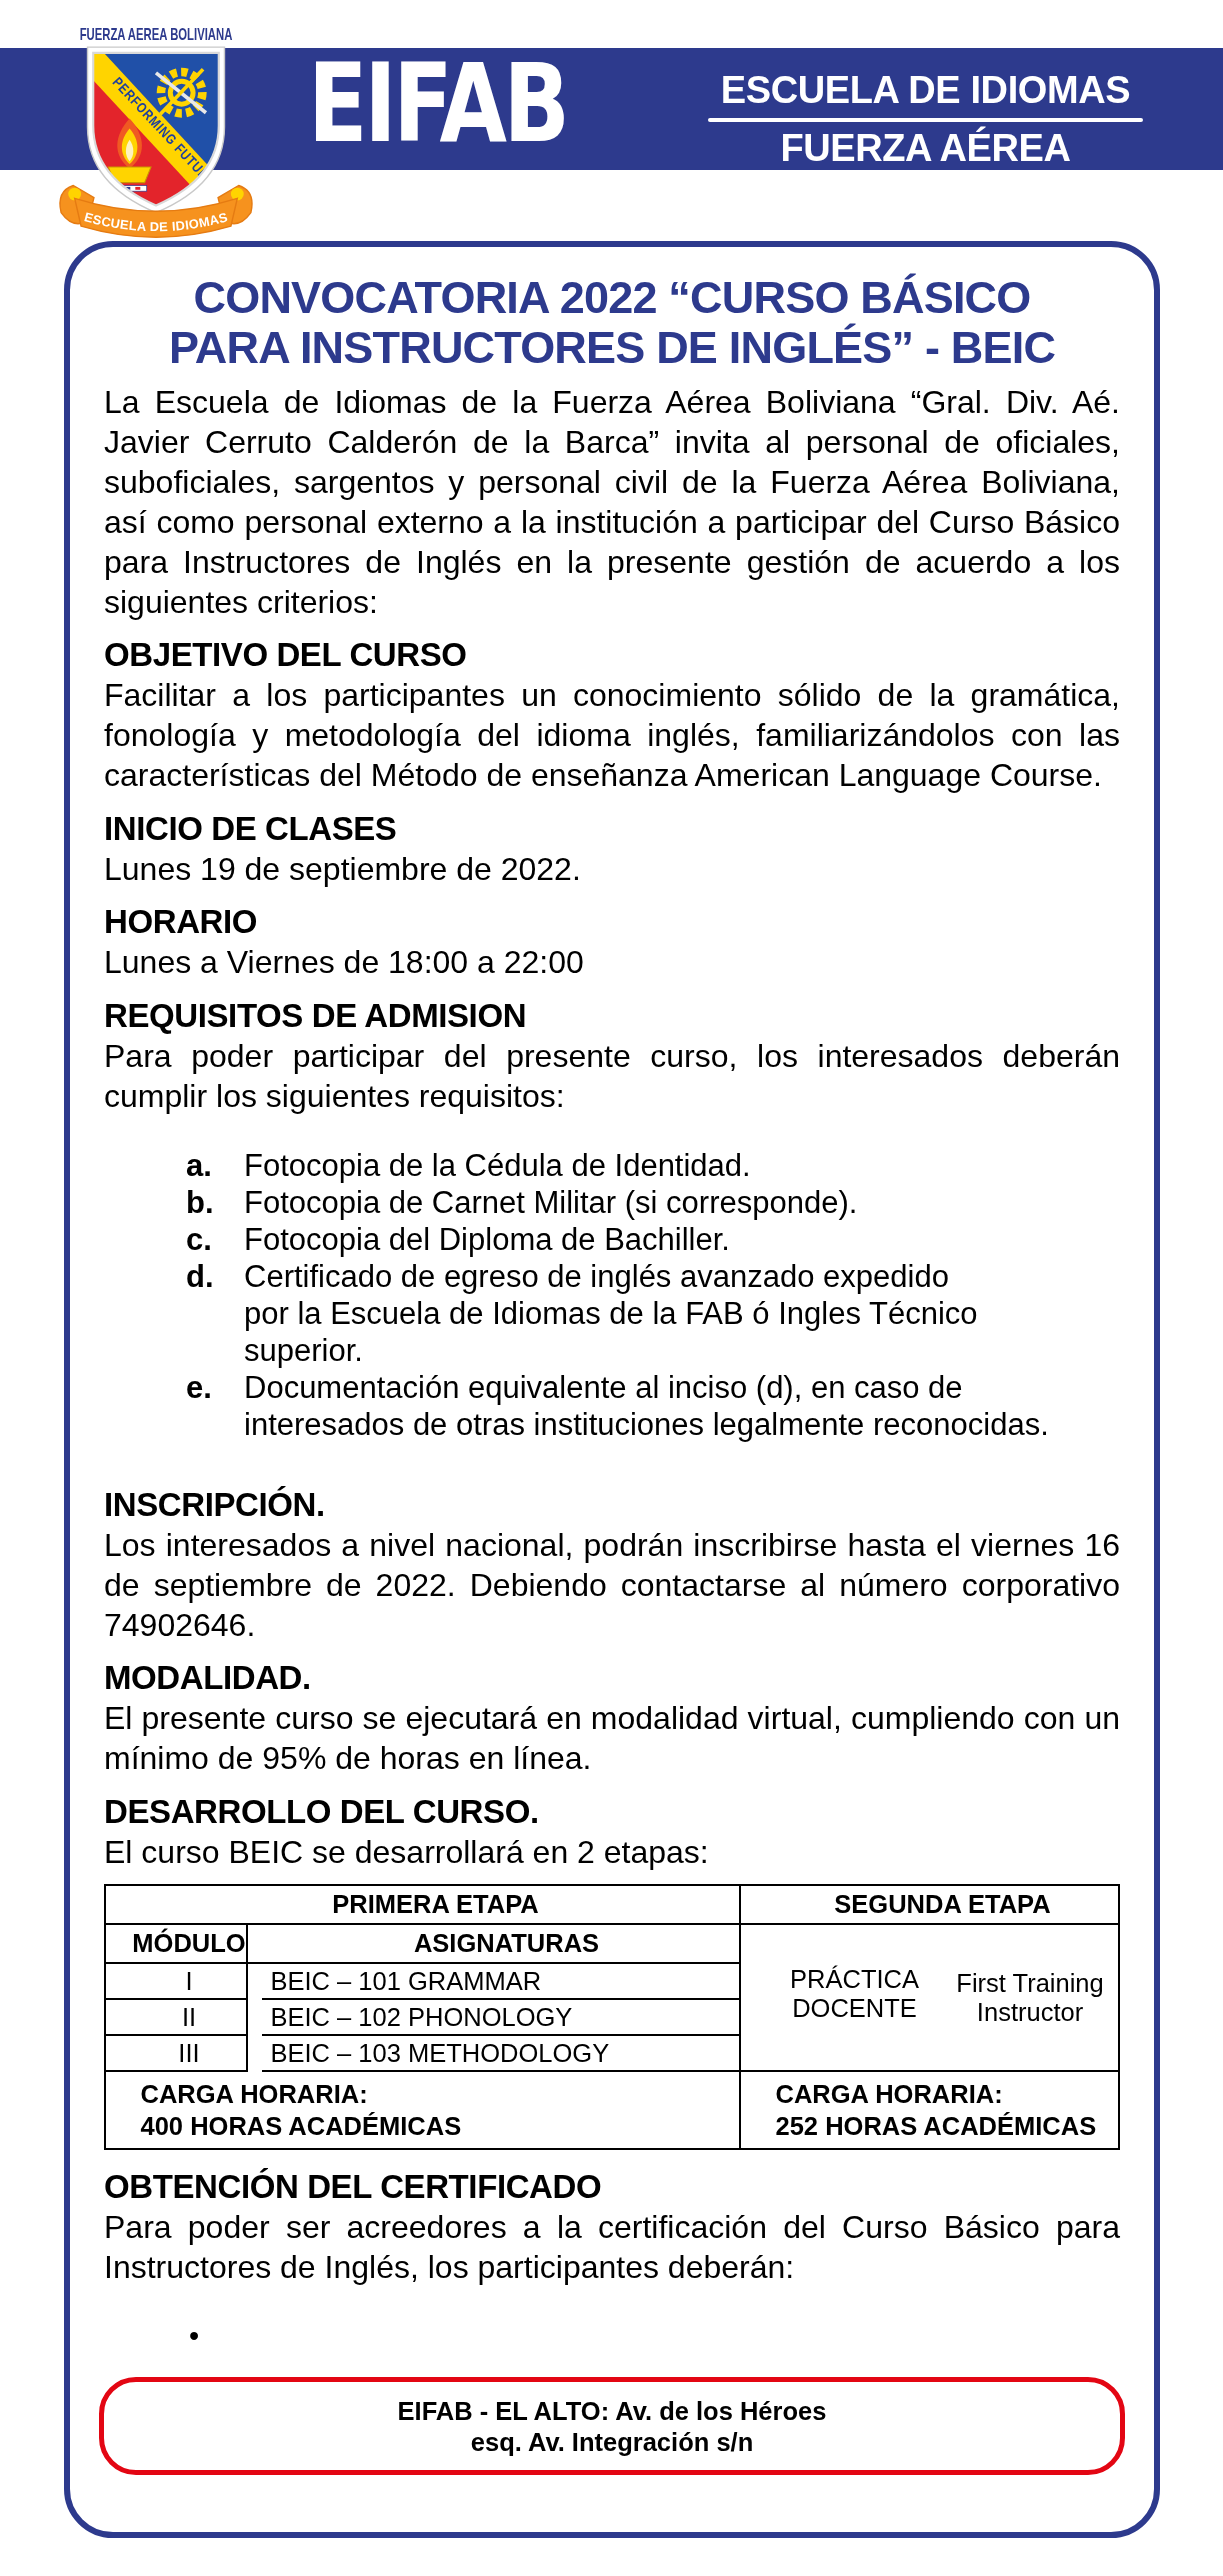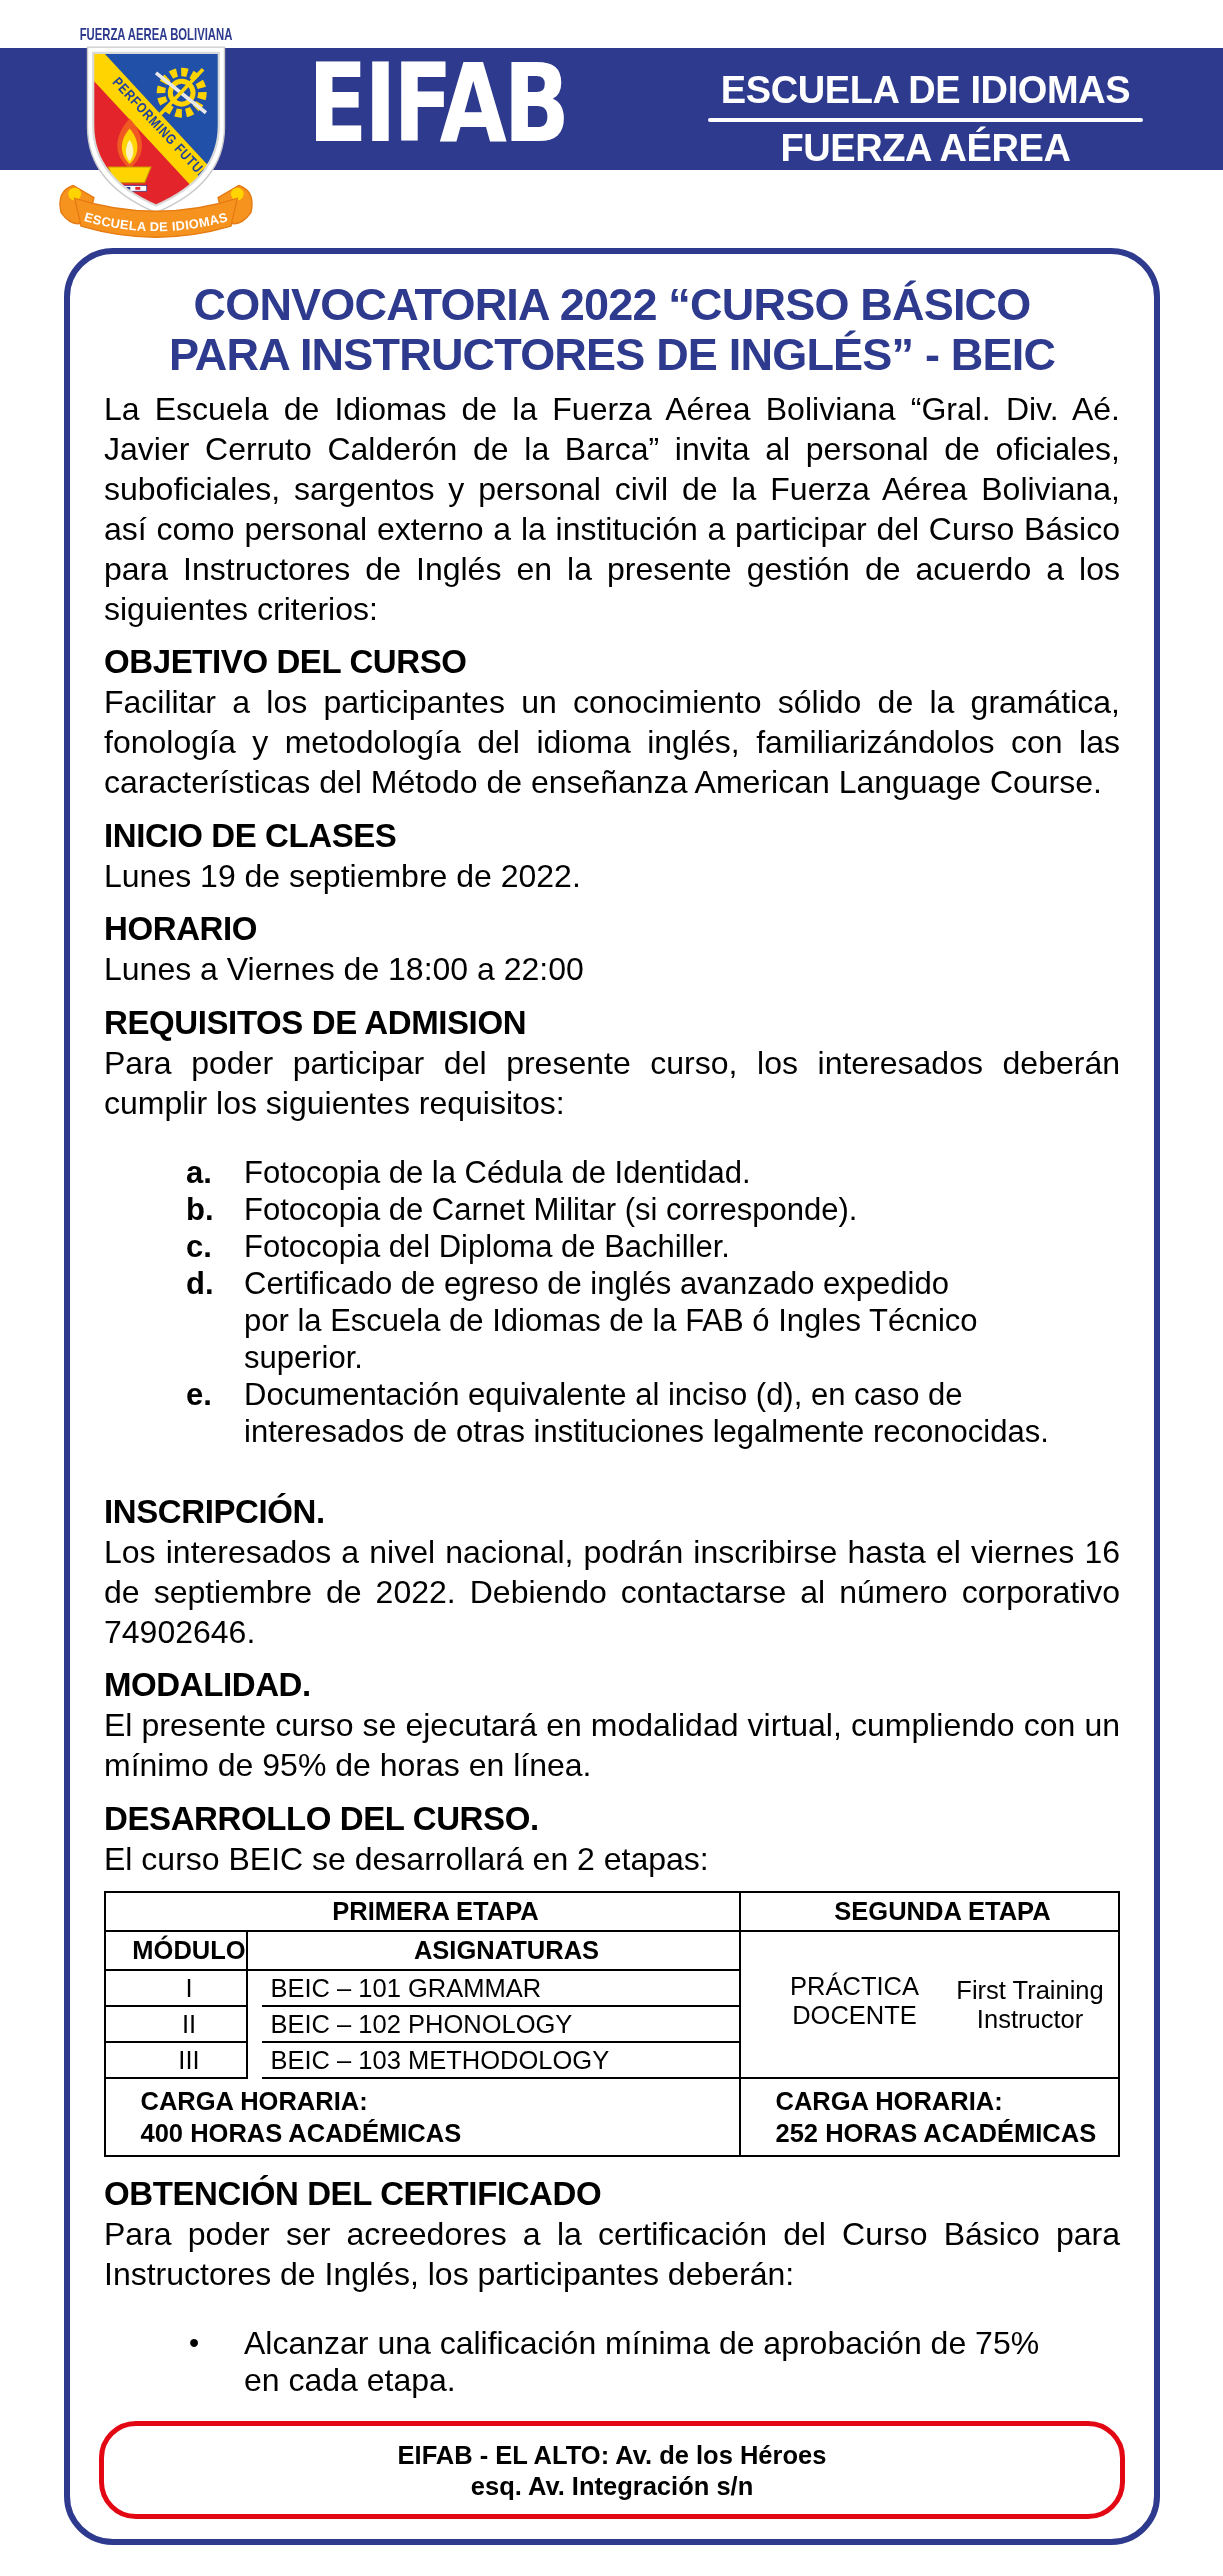--- a/index.html
+++ b/index.html
@@ -14,21 +14,21 @@
     position:absolute;left:308px;top:49px;width:391px;
     font-family:"DejaVu Sans",sans-serif;font-weight:bold;font-size:109px;line-height:109px;
     color:#ffffff;letter-spacing:-4.2px;transform:scaleX(0.80);transform-origin:left center;
   }
   .head-right{position:absolute;left:703px;top:71px;width:445px;text-align:center;color:#ffffff;}
   .head-right .school{font-weight:bold;font-size:38px;line-height:39px;letter-spacing:-0.4px;}
   .head-right .rule{height:4.2px;background:#ffffff;margin:7.6px 5.1px 6.8px 5.1px;border-radius:2.5px;}
   .head-right .force{font-weight:bold;font-size:38px;line-height:39px;letter-spacing:-0.4px;}
   
   .sheet{
-    position:absolute;left:64px;top:248px;width:1096px;height:2297px;box-sizing:border-box;
+    position:absolute;left:64px;top:241px;width:1096px;height:2297px;box-sizing:border-box;
     border:6px solid #2d3a8d;border-radius:49px;background:#ffffff;
     padding:26px 34px 0 34px;overflow:hidden;
   }
   .title{
     margin:0;text-align:center;color:#2d3a8d;font-weight:bold;
     font-size:45px;line-height:50px;letter-spacing:-0.8px;
   }
   .para{margin:0;font-size:32px;line-height:40px;text-align:justify;}
   .intro{margin-top:8.5px;}
   .hd{margin:13.6px 0 0 0;font-size:33px;line-height:40px;font-weight:bold;letter-spacing:-0.4px;}
@@ -213,22 +213,20 @@
         <div>CARGA HORARIA:</div>
         <div>252 HORAS ACADÉMICAS</div>
       </div>
     </div>
 
     <h2 class="hd" style="margin-top:17px">OBTENCIÓN DEL CERTIFICADO</h2>
     <p class="para">Para poder ser acreedores a la certificación del Curso Básico para Instructores de Inglés, los participantes deberán:</p>
 
     <div class="bullet-item">
       <span class="bullet-dot">•</span>
-      <span class="bullet-text">Alcanzar una calificación mínima de aprobación de 75%
-en cada etapa.</span>
     </div>
 
 
     <div class="footer-box">
       <div class="fl">EIFAB - EL ALTO: Av. de los Héroes</div>
       <div class="fl">esq. Av. Integración s/n</div>
 
     </div>
 
   </div>

